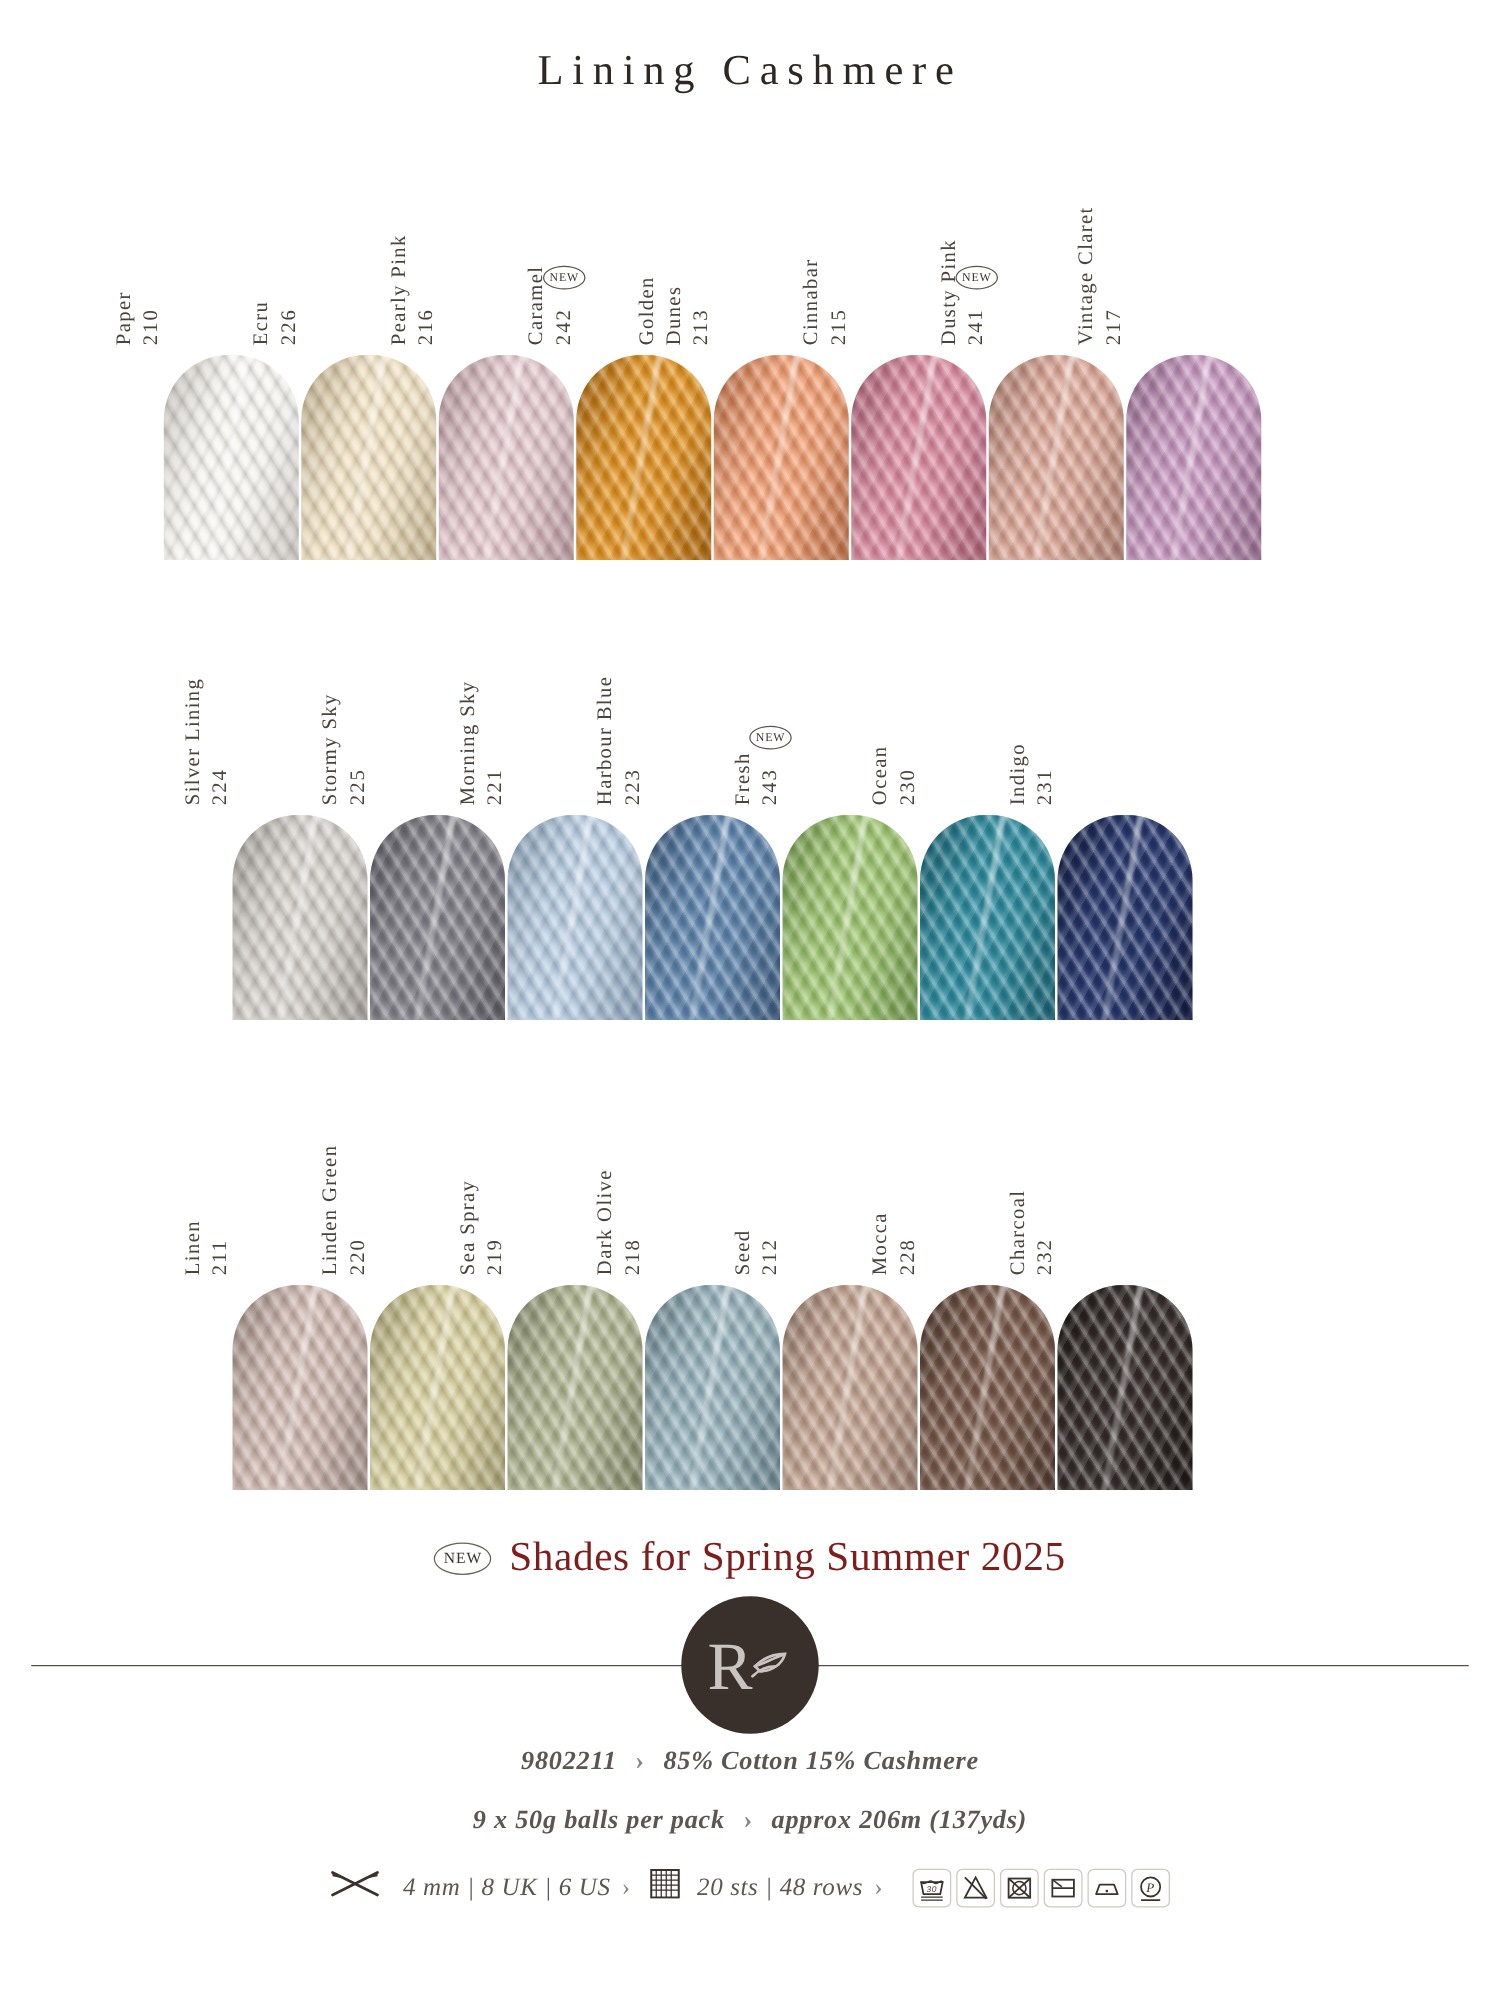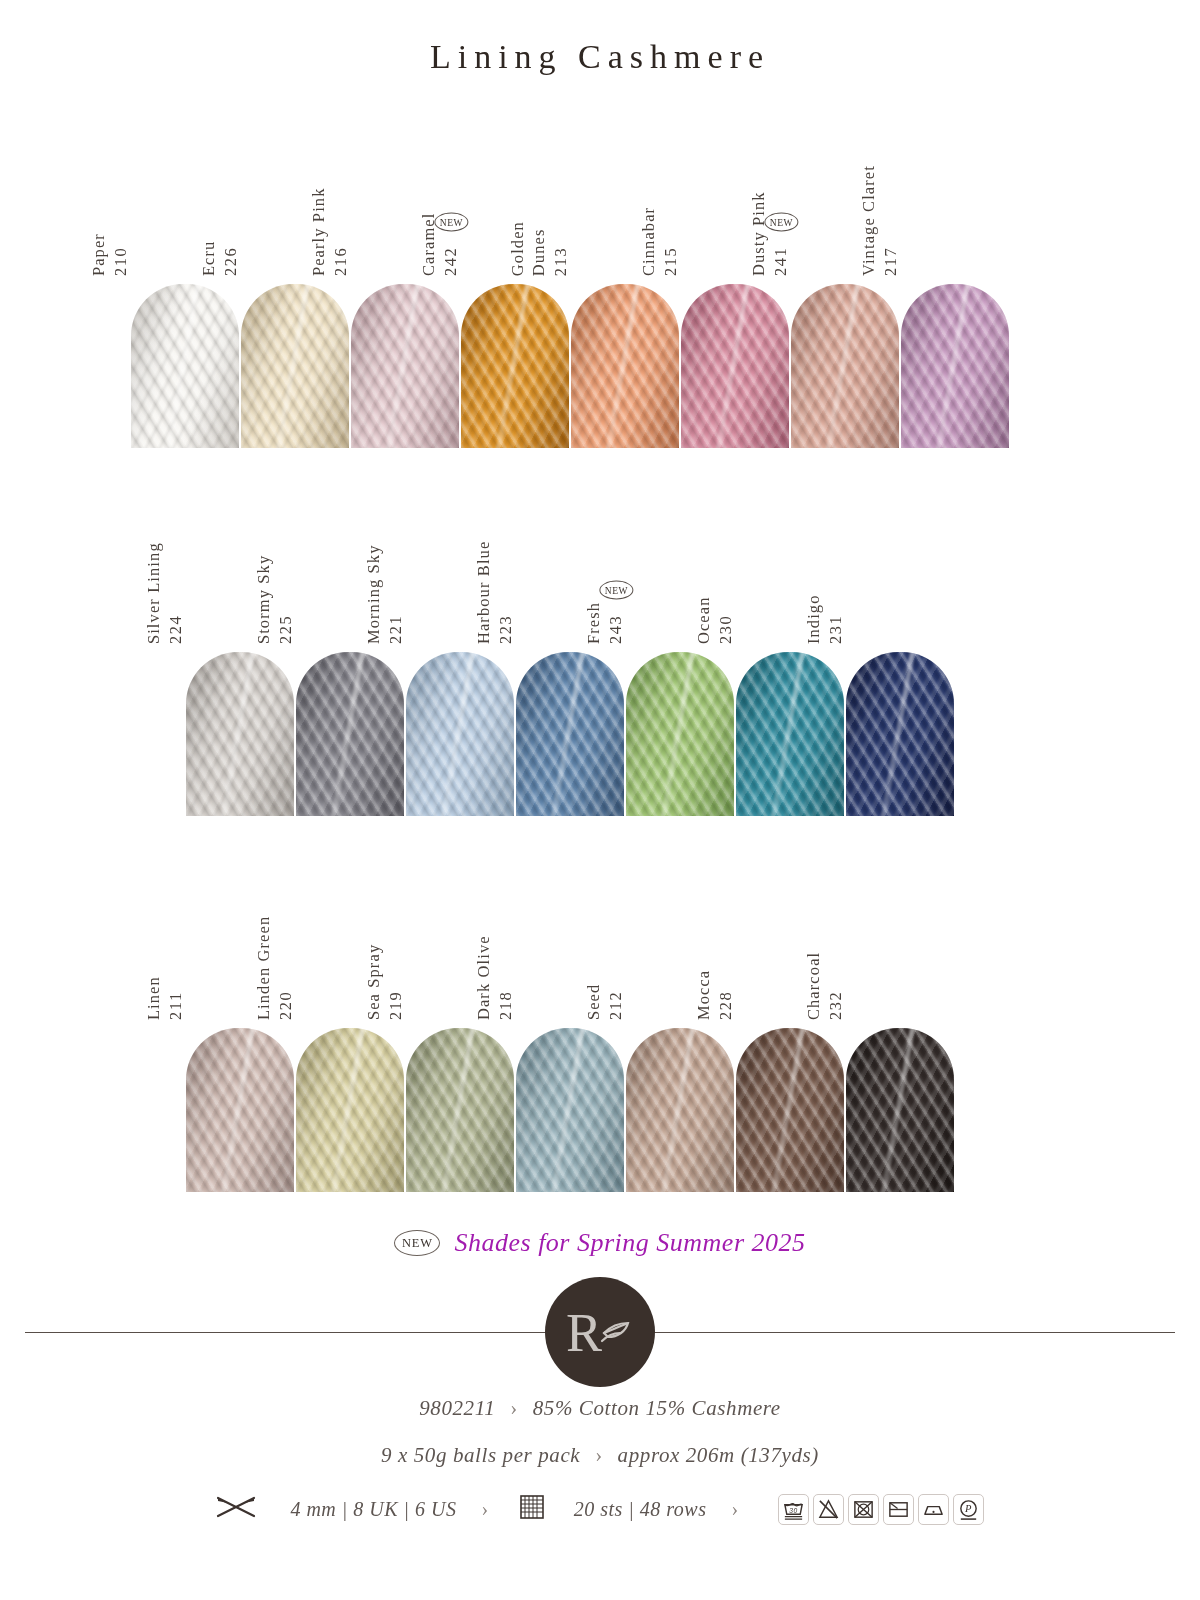--- a/index.html
+++ b/index.html
@@ -132,21 +132,21 @@
     text-align:center;
   }
   .newline-inner { display:inline-flex; align-items:center; gap:14px; }
   .newline .badge-big {
     display:inline-flex; align-items:center; justify-content:center;
     border:1.3px solid #6b625c; border-radius:50%;
     width:46px; height:26px;
     font-size:12.5px; letter-spacing:0.8px; color:#3b332e;
   }
   .newline .txt {
-    font-style:italic; font-size:26px; color:#a21caf; letter-spacing:0.5px;
+    font-size:33px; color:#7f1d1d; letter-spacing:0.5px;
   }
 
   
   .divider {
     position:absolute;
     left:25px; width:1150px; height:1px;
     background:#584e49;
   }
   .logo {
     position:absolute;
@@ -157,29 +157,30 @@
   }
   .logo svg { display:block; }
 
   
   .foot-line {
     position:absolute; left:0; width:1200px;
     text-align:center;
     font-style:italic;
     color:#5d5551;
     letter-spacing:0.6px;
+    font-weight:bold;
   }
   .fl1 { font-size:21px; }
   .fl2 { font-size:21px; }
   .chev { color:#8c847f; padding:0 9px; font-style:normal; }
 
   .spec-row {
     position:absolute; left:0; width:1200px;
     display:flex; align-items:center; justify-content:center;
-    gap:16px;
+    gap:0;
     font-style:italic; font-size:20px; color:#5d5551;
     letter-spacing:0.5px;
   }
   .spec-row .needles { margin-right:18px; }
   .spec-row .gridicon { margin:0 14px 0 6px; }
   .care { display:flex; gap:4px; margin-left:14px; }
   .care-box {
     width:31px; height:31px;
     border:1px solid #cfc8c4;
     border-radius:5px;

